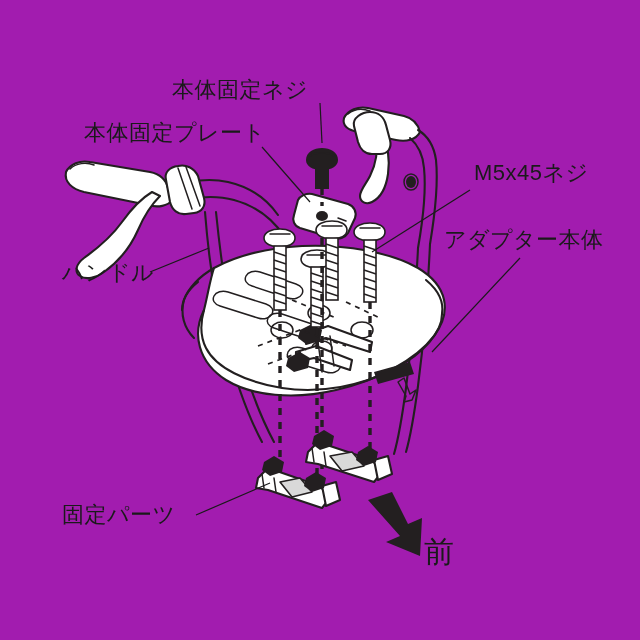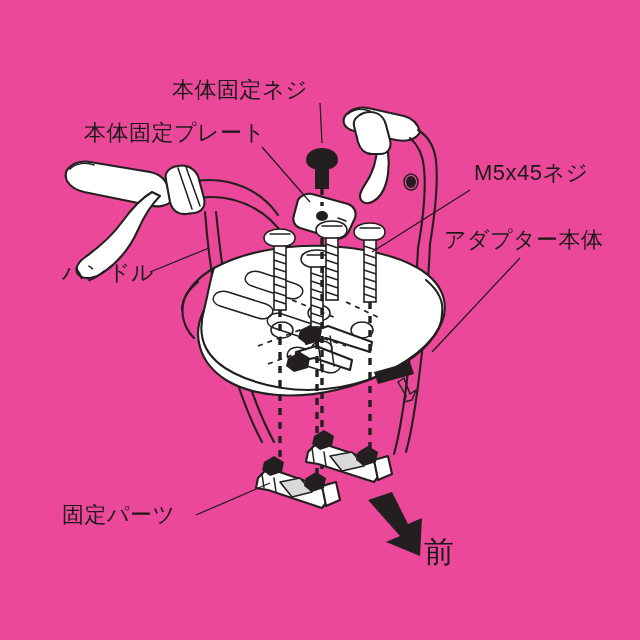--- a/index.html
+++ b/index.html
@@ -8,21 +8,21 @@
     padding: 0;
     background: #ffffff;
   }
   body {
     font-family: "Liberation Sans", "DejaVu Sans", sans-serif;
   }
   #diagram-root {
     position: relative;
     width: 640px;
     height: 640px;
-    background: #ec4899;
+    background: #a21caf;
     overflow: hidden;
   }
   #diagram-svg {
     position: absolute;
     top: 0;
     left: 0;
     width: 640px;
     height: 640px;
     display: block;
   }

